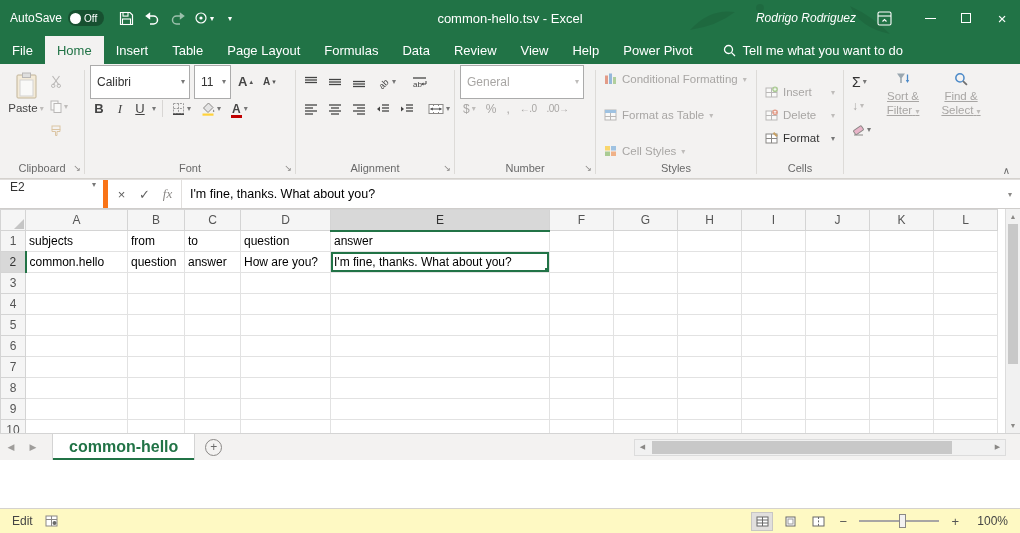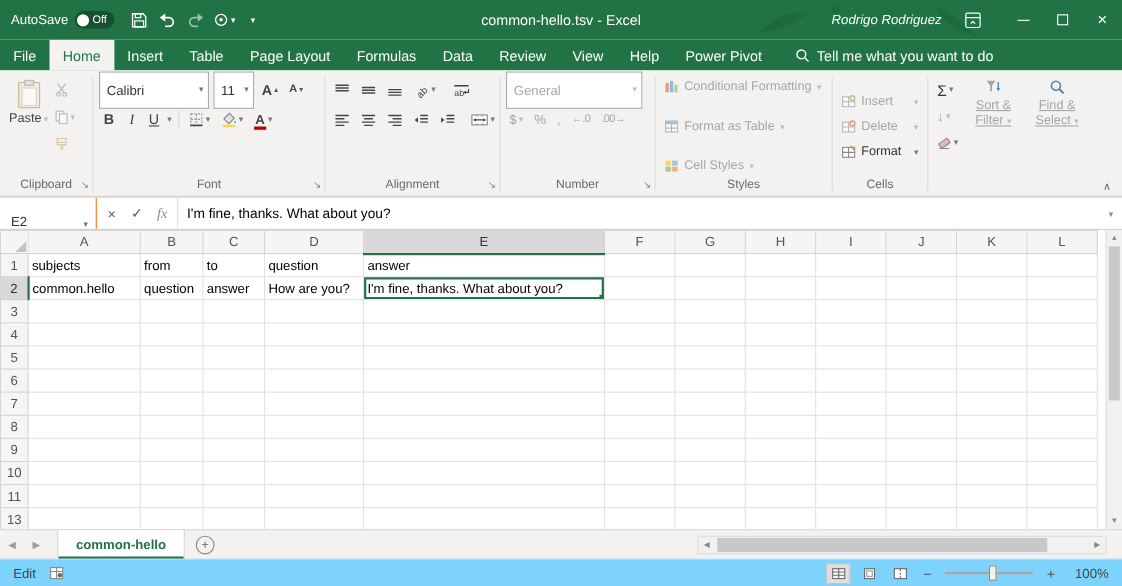--- a/index.html
+++ b/index.html
@@ -63,21 +63,21 @@
   .fontcolor { position:relative; }
   .Acolor { font-weight:bold; font-size:12px; position:relative; padding:0 1px; }
   .Acolor::after { content:""; position:absolute; left:0; right:0; bottom:-2px; height:3px; background:#C00000; }
   .sigma { font-size:14px; color:#333; } .fillarrow { font-size:12px; }
   .dec { font-size:10px; letter-spacing:-0.5px; }
   .stylerow { display:flex; align-items:center; gap:5px; height:20px; padding:0 3px; font-size:11.5px; }
   .ic line { stroke:#444; stroke-width:1.3; }
 
   
   .fbar { flex:0 0 30px; background:#fff; border-top:1px solid #E1DFDD; border-bottom:1px solid #CFCDCB; display:flex; align-items:stretch; }
-  .namebox { width:88px; display:flex; align-items:flex-end; padding-left:10px; border-right:1px solid #f97316; position:relative; color:#333; }
+  .namebox { width:108px; display:flex; align-items:flex-start; padding-left:10px; border-right:5px solid #f97316; position:relative; color:#333; }
   .namebox .chev { position:absolute; right:7px; }
   .fbtns { display:flex; align-items:center; border-right:1px solid #E1DFDD; padding:0 2px; }
   .fbtn { width:23px; text-align:center; color:#5F5F5F; font-size:13px; }
   .fx { font-style:italic; font-family:"Liberation Serif",serif; color:#8A8886; }
   .fcontent { flex:1; display:flex; align-items:center; padding-left:8px; font-size:12.5px; color:#000; }
   .fexpand { width:20px; display:flex; align-items:center; justify-content:center; color:#8A8886; font-size:8px; }
 
   
   .gridwrap { flex:1; position:relative; background:#fff; overflow:hidden; }
   .grid { border-collapse:collapse; table-layout:fixed; font-size:12px; }
@@ -90,29 +90,29 @@
   .cell.active { box-shadow:inset 0 0 0 2px #217346; position:relative; }
   .cell.active::after { content:""; position:absolute; right:0; bottom:0; width:4px; height:4px; background:#217346; }
   .vscroll { position:absolute; top:0; right:0; bottom:0; width:15px; background:#F1F1F1; border-left:1px solid #DCDCDC; display:flex; flex-direction:column; align-items:stretch; }
   .varrow { height:15px; display:flex; align-items:center; justify-content:center; font-size:7px; color:#8A8886; }
   .vthumb { margin:0 2px; height:140px; background:#C8C8C8; }
   .vspacer { flex:1; }
 
   
   .sheetbar { flex:0 0 27px; background:#F3F2F1; border-top:1px solid #D4D4D4; display:flex; align-items:center; }
   .navarr { width:22px; text-align:center; color:#9F9D9B; font-size:9px; }
-  .sheettab { height:100%; background:#fff; display:flex; align-items:center; padding:0 16px; color:#217346; font-weight:bold; font-size:12px; border-left:1px solid #D4D4D4; border-right:1px solid #D4D4D4; box-shadow:inset 0 -2px 0 #217346; margin-left:8px; }
+  .sheettab { height:100%; background:#fff; display:flex; align-items:center; padding:0 16px; color:#217346; font-weight:bold; font-size:16px; border-left:1px solid #D4D4D4; border-right:1px solid #D4D4D4; box-shadow:inset 0 -2px 0 #217346; margin-left:8px; }
   .addsheet { width:17px; height:17px; border:1px solid #8A8886; border-radius:50%; color:#696969; font-size:12px; line-height:15px; text-align:center; margin-left:10px; }
   .hscroll { margin-left:auto; margin-right:14px; width:372px; height:17px; background:#F1F1F1; border:1px solid #DCDCDC; display:flex; align-items:center; }
   .harrow { width:15px; text-align:center; font-size:7px; color:#8A8886; }
   .htrack { flex:1; height:100%; position:relative; }
   .hthumb { position:absolute; left:2px; top:1px; bottom:1px; width:300px; background:#C8C8C8; }
 
   
-  .statusbar { flex:0 0 25px; background:#7dd3fc; border-top:1px solid #D5D2CE; display:flex; align-items:center; color:#444; font-size:12px; }
+  .statusbar { flex:0 0 25px; background:#fef9c3; border-top:1px solid #D5D2CE; display:flex; align-items:center; color:#444; font-size:12px;margin-top:48px; }
   .mode { padding-left:12px; margin-right:12px; }
   .macrobtn { display:flex; align-items:center; }
   .sb-right { margin-left:auto; display:flex; align-items:center; gap:6px; padding-right:12px; }
   .viewbtn { width:22px; height:19px; display:flex; align-items:center; justify-content:center; }
   .viewbtn.activeview { background:#E1DFDD; border:1px solid #C8C6C4; }
   .zoomctl { width:16px; text-align:center; font-size:13px; color:#555; }
   .ztrack { width:80px; height:2px; background:#A8A6A4; position:relative; margin:0 2px; }
   .znotch { position:absolute; left:50%; top:-3px; width:1px; height:8px; background:#A8A6A4; }
   .zthumb { position:absolute; left:50%; top:-6px; width:7px; height:14px; background:#F3F2F1; border:1px solid #8A8886; }
   .zoomlabel { margin-left:8px; }

